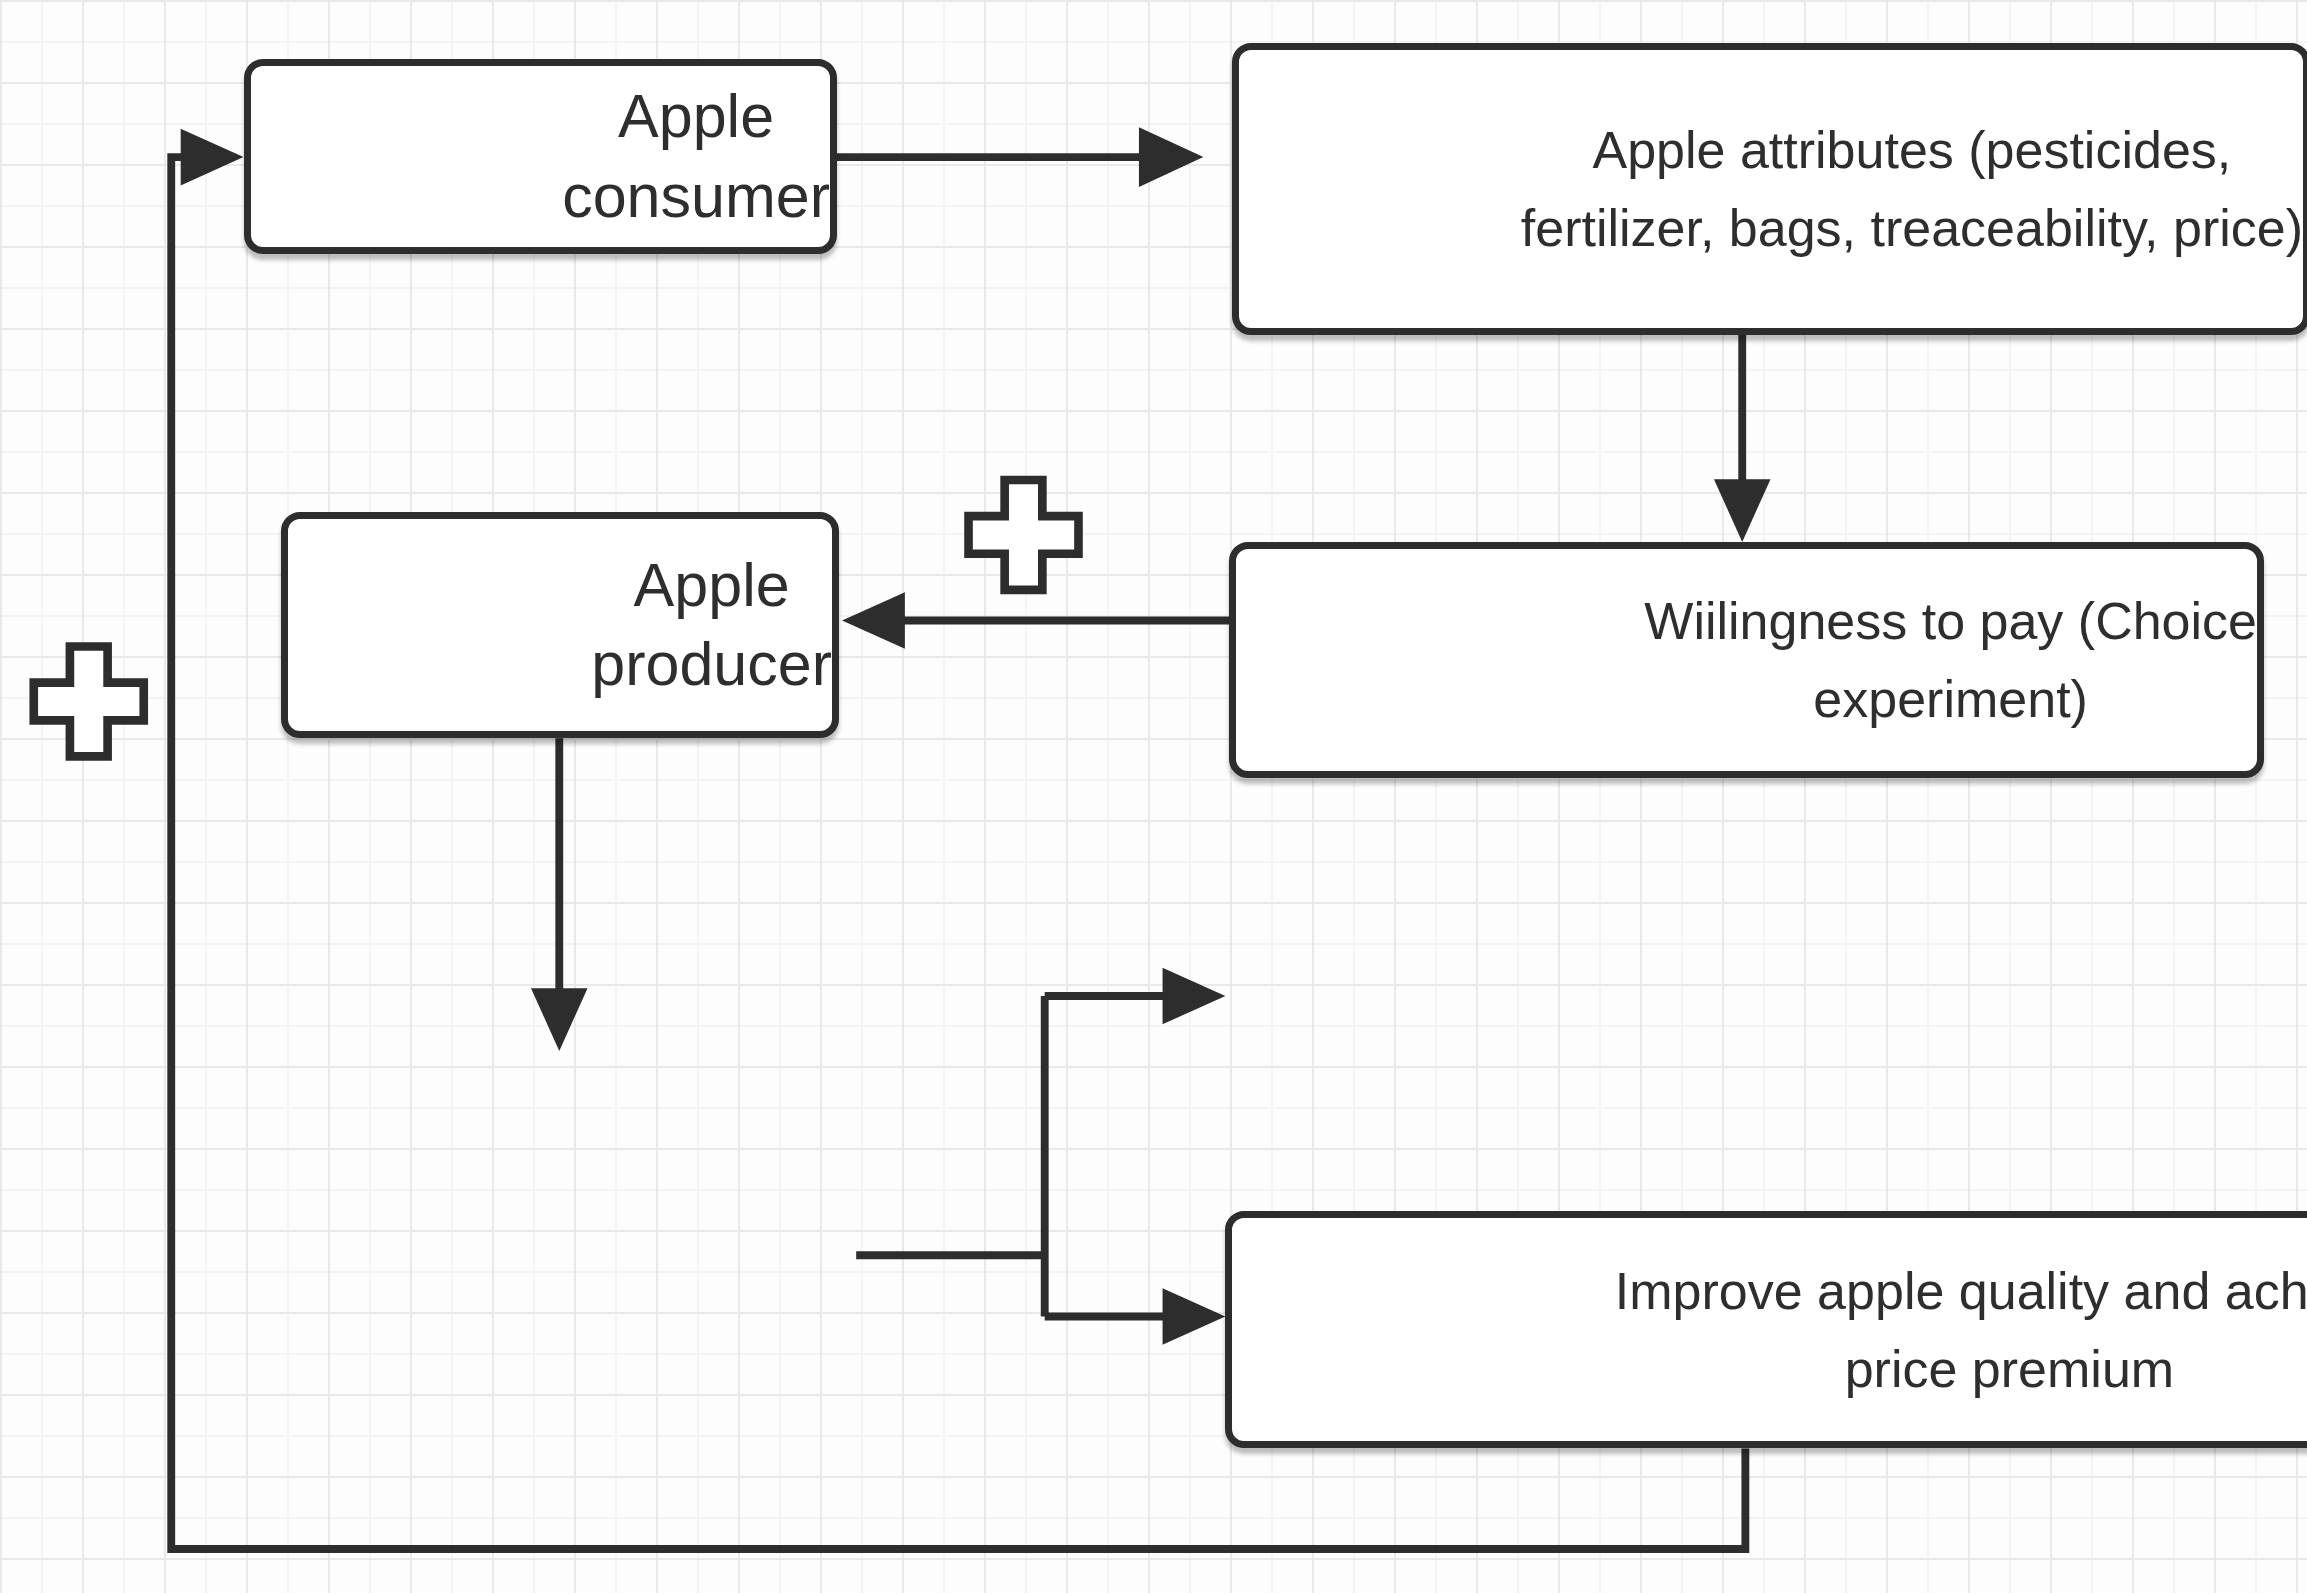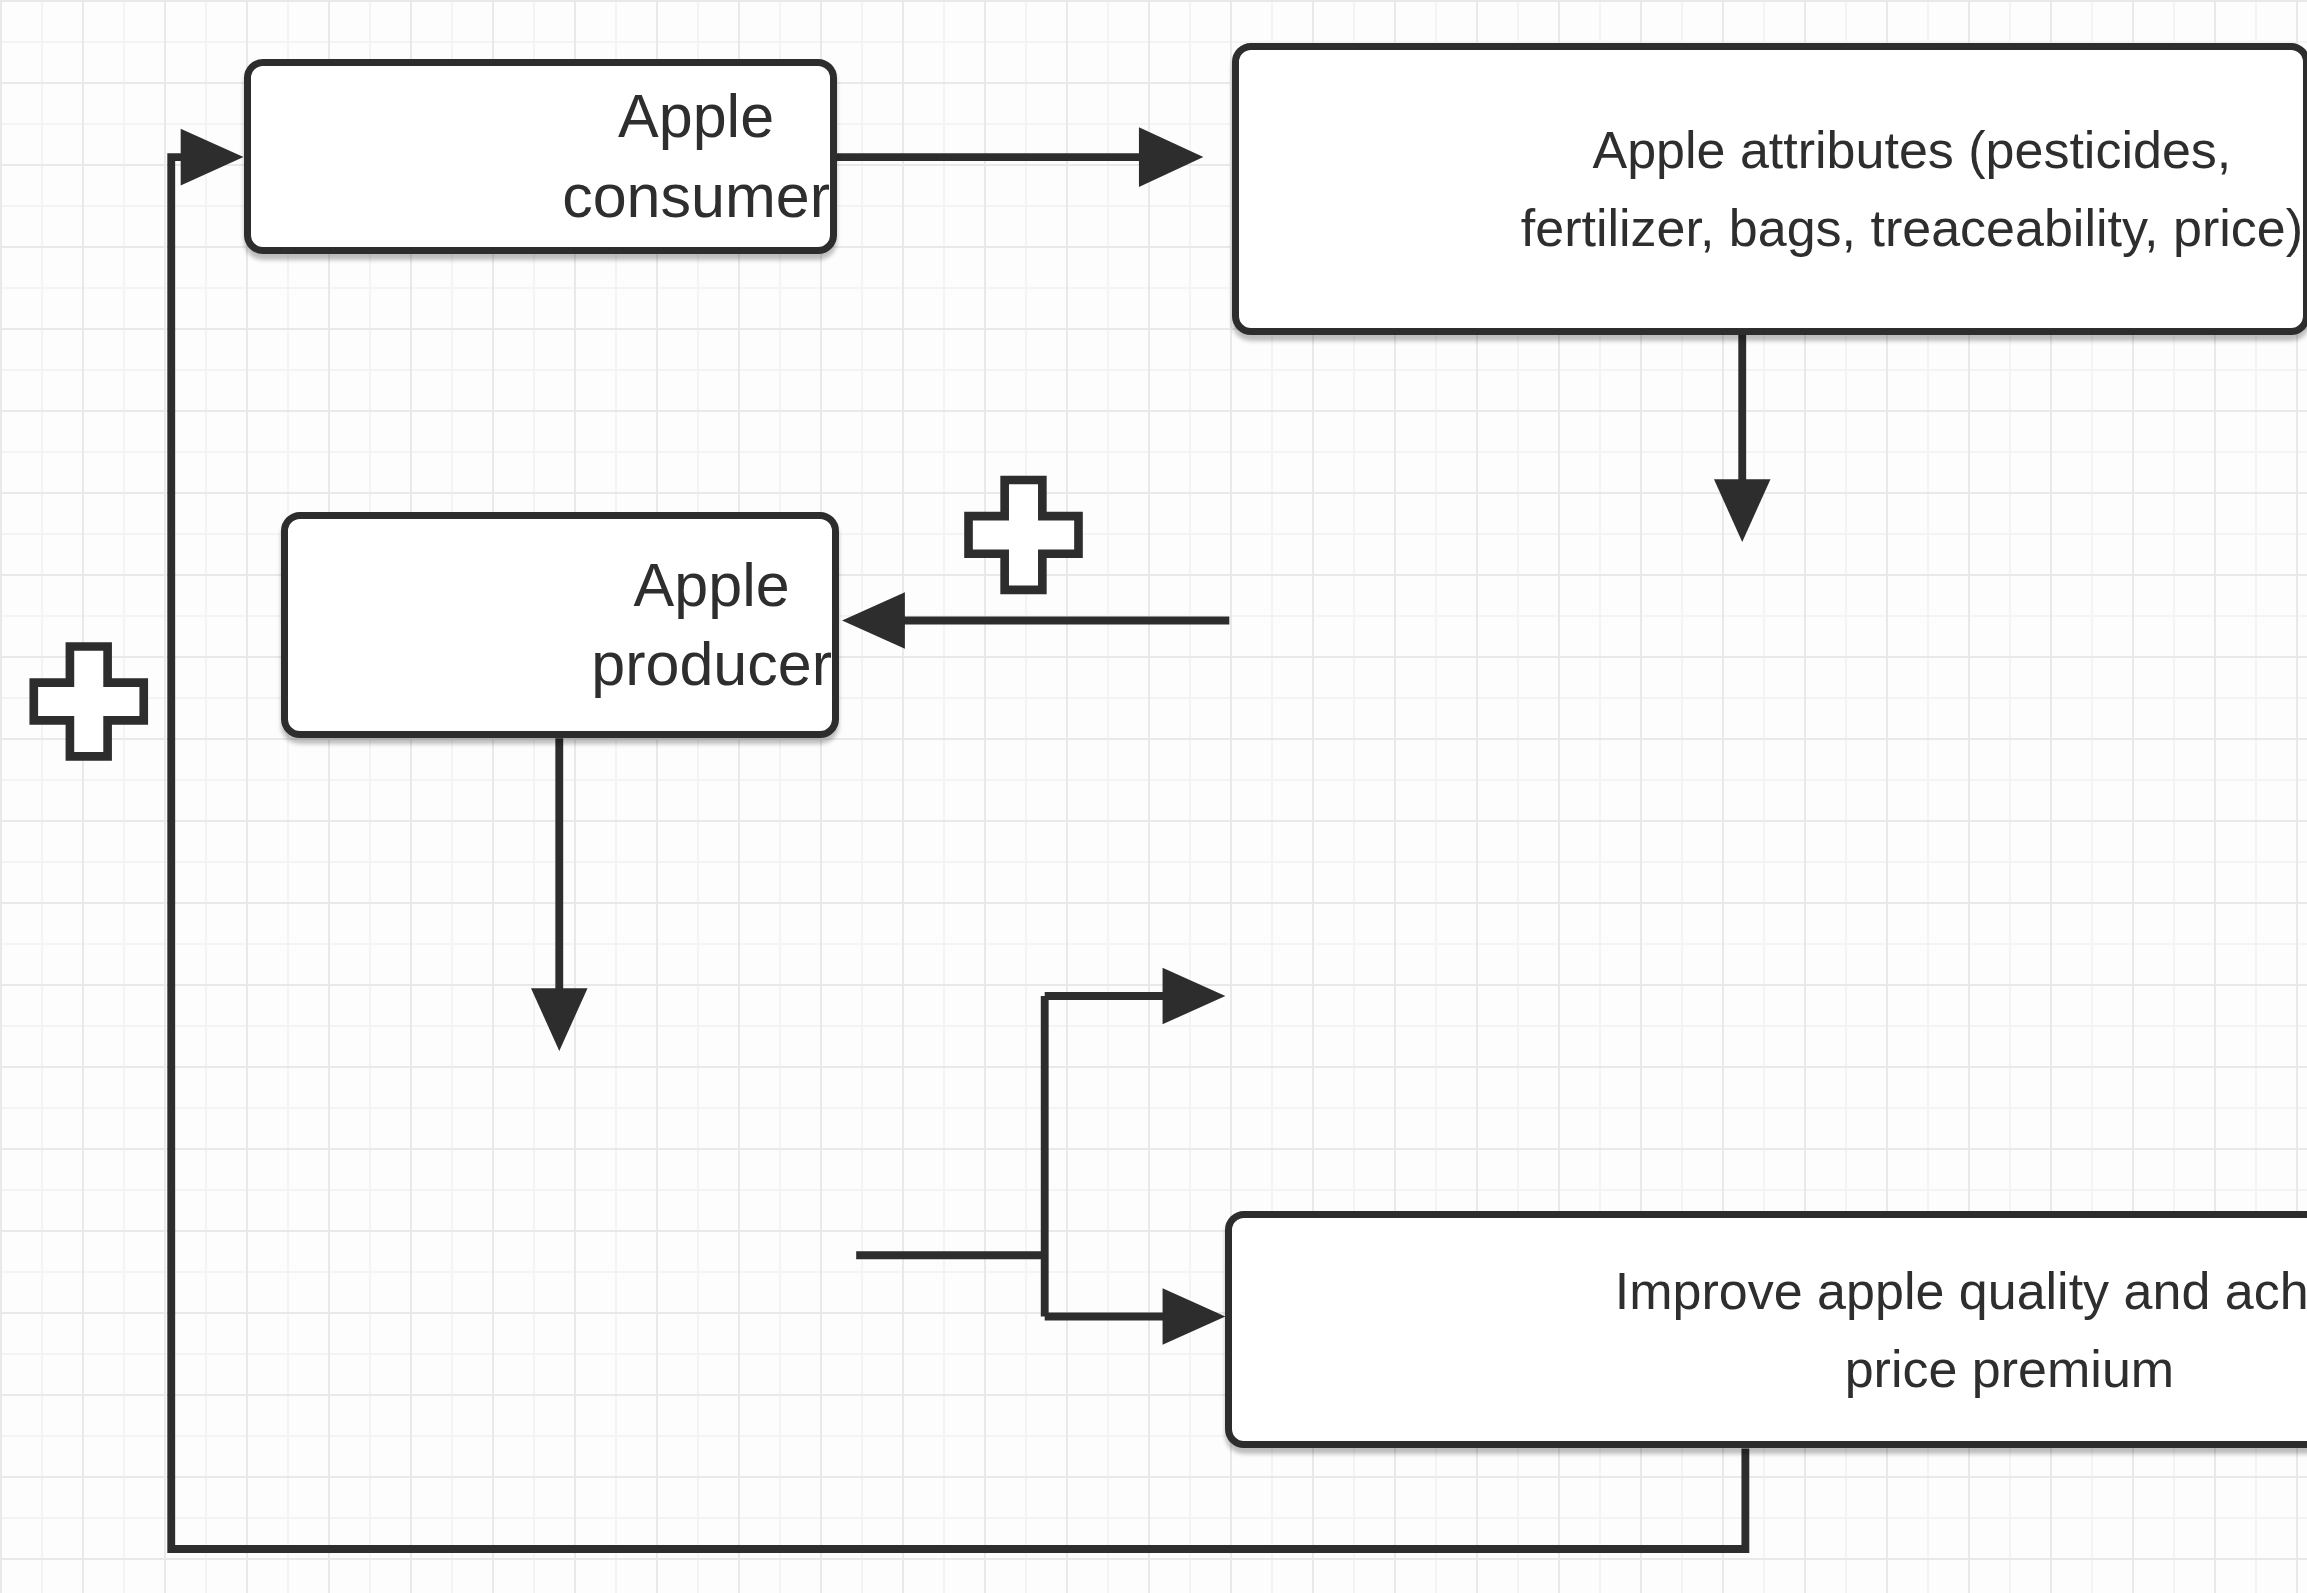--- a/index.html
+++ b/index.html
@@ -84,20 +84,24 @@
   <div class="node med" id="n-attributes">
     <span class="lbl">Apple attributes (pesticides,
 fertilizer, bags, treaceability, price)</span>
   </div>
 
   <div class="node big" id="n-producer">
     <span class="lbl">Apple
 producer</span>
   </div>
 
+  <div class="node med" id="n-wtp">
+    <span class="lbl">Wiilingness to pay (Choice
+experiment)</span>
+  </div>
 
 
 
   <div class="node med" id="n-improve">
     <span class="lbl">Improve apple quality and achieve
 price premium</span>
   </div>
 
 </div>
 

